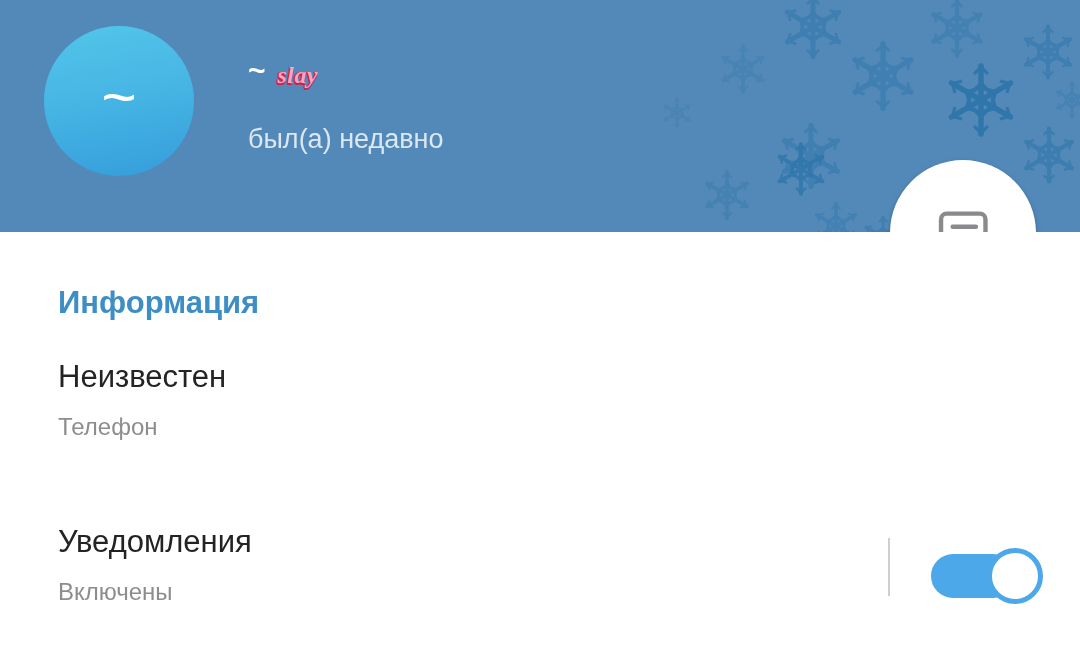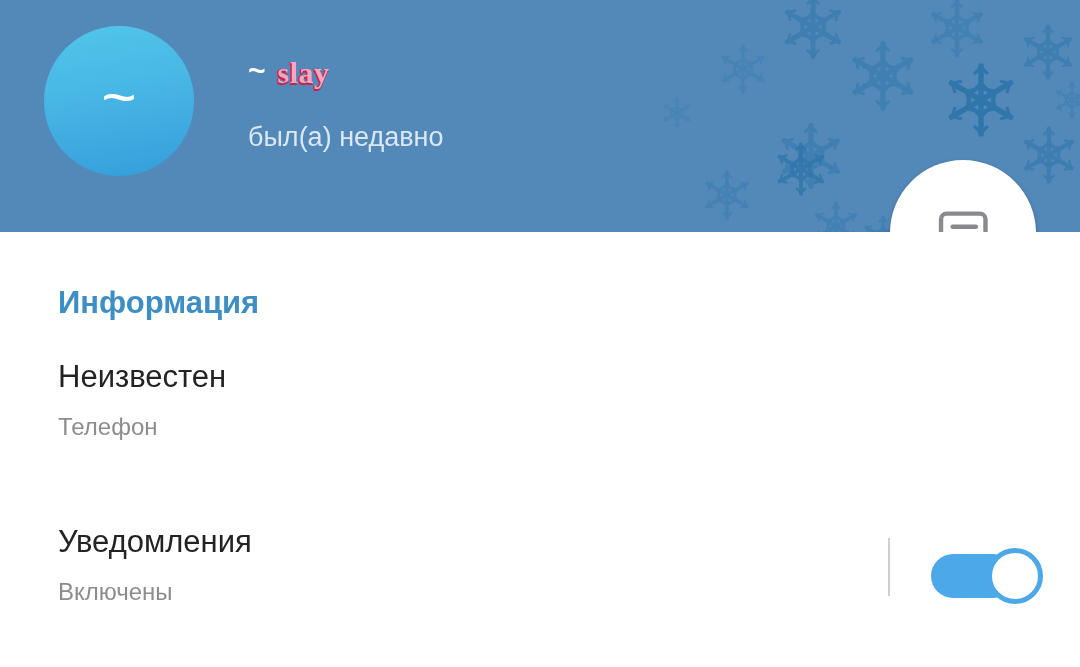--- a/index.html
+++ b/index.html
@@ -87,22 +87,23 @@
   }
   .name-tilde {
     color: #ffffff;
     font-weight: 700;
     font-size: 30px;
     position: relative;
     top: -2px;
   }
   .name-styled {
     font-family: "Liberation Serif", "DejaVu Serif", serif;
+    font-style: italic;
     font-weight: 700;
-    font-size: 30px;
+    font-size: 24px;
     color: #f6a6c1;
     text-shadow:
       -1.5px 0 0 #d6244e,
       -1px 1.5px 0 #c92048,
       0 2px 0 rgba(190,25,60,0.55);
     letter-spacing: 0.5px;
   }
   .last-seen {
     margin-top: 26px;
     font-size: 27px;

